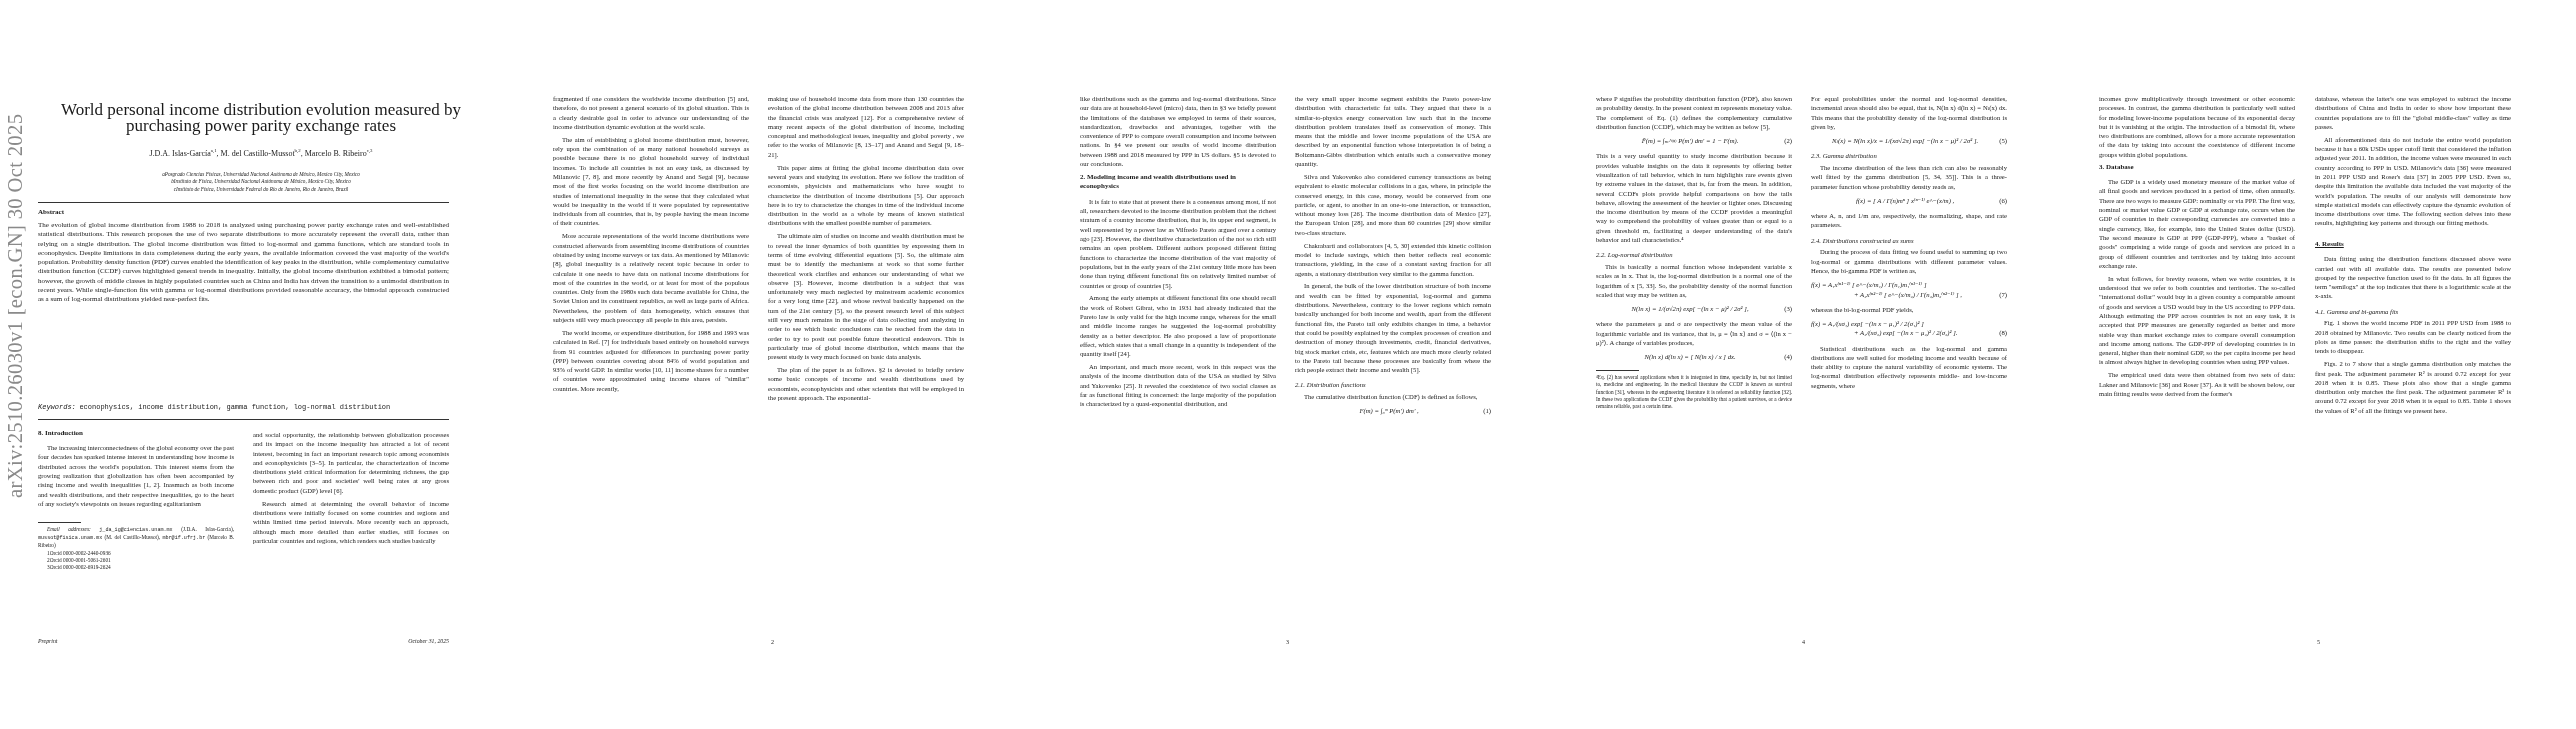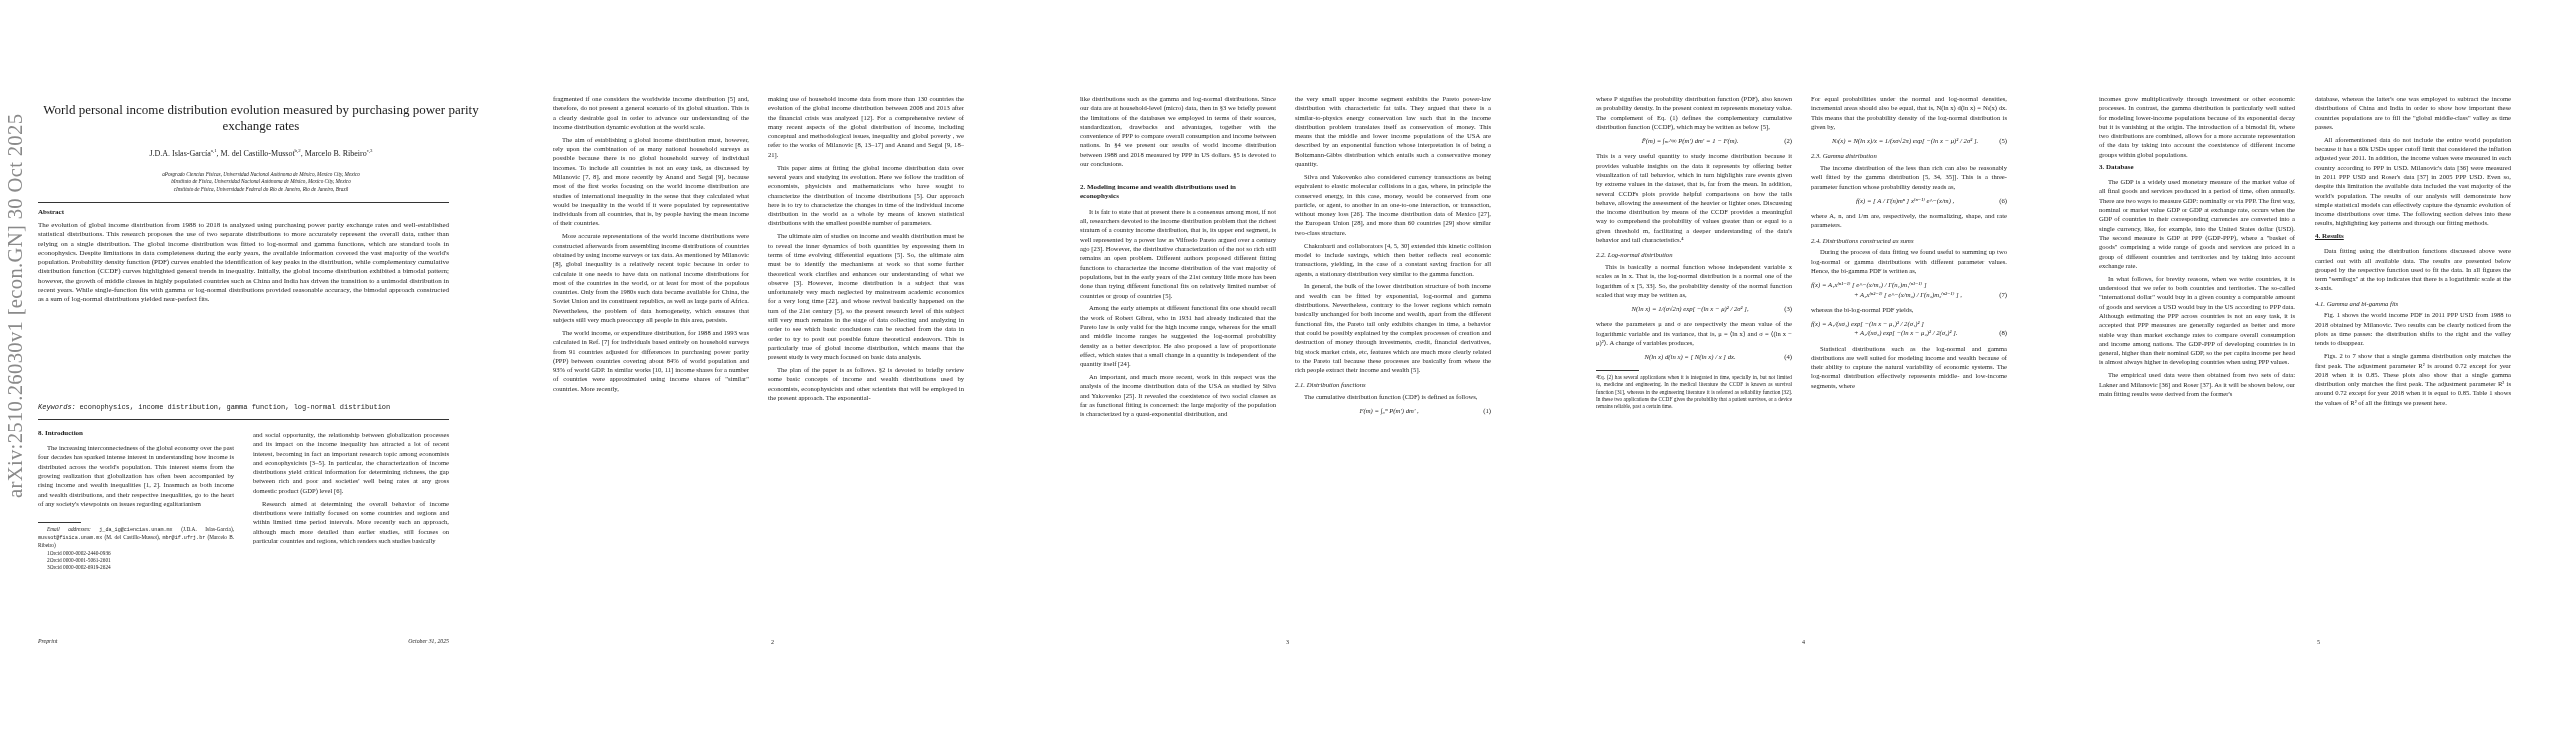--- a/index.html
+++ b/index.html
@@ -2,21 +2,21 @@
 <html style="font-size:9.7px"><head>
 <meta charset="utf-8">
 <style>
   html, body { margin:0; padding:0; background:#ffffff; }
   body { width:2576px; height:729px; overflow:hidden; position:relative;
          font-family:"Liberation Serif", "DejaVu Serif", serif; color:#1a1a1a; }
   .page { position:absolute; top:0; width:515px; height:729px; background:#fff; }
   .p1 { left:0; } .p2 { left:515px; } .p3 { left:1030px; } .p4 { left:1546px; } .p5 { left:2061px; }
   .arxiv-stamp { position:absolute; left:3.6px; top:498px; transform-origin:left top; transform:rotate(-90deg);
                  font-family:"Liberation Serif", serif; font-size:20.7px; color:#8a8a8a; white-space:nowrap; letter-spacing:0.3px; }
-  .title { position:absolute; left:36px; width:450px; top:102px; text-align:center; font-size:13px; line-height:16.4px; }
+  .title { position:absolute; left:36px; width:450px; top:102px; text-align:center; font-size:17px; line-height:16.4px; }
   .authors { position:absolute; left:36px; width:450px; top:148px; text-align:center; font-size:8px; }
   .authors sup { font-size:4.9px; }
   .affils { position:absolute; left:36px; width:450px; top:171px; text-align:center; font-size:5.2px; font-style:italic; line-height:7.3px; }
   .rule { position:absolute; height:0.6px; background:#333; }
   .abs-head { position:absolute; left:38px; top:208px; font-weight:bold; font-size:7px; }
   .abs-text { position:absolute; left:38px; width:411px; top:221px; font-size:7px; line-height:9.3px; text-align:justify; }
   .keywords { position:absolute; left:38px; top:403px; font-size:7px;font-family:Liberation Mono, monospace; }
   .keywords i { margin-right:3.6px; }
   .col { position:absolute; width:196px; font-size:6.6px; line-height:9.3px; text-align:justify; hyphens:auto; }
   .col p { margin:0 0 3.6px 0; text-indent:9px; }
@@ -101,21 +101,21 @@
     <p>This paper aims at fitting the global income distribution data over several years and studying its evolution. Here we follow the tradition of economists, physicists and mathematicians who have sought to characterize the distribution of income distributions [5]. Our approach here is to try to characterize the changes in time of the individual income distribution in the world as a whole by means of known statistical distributions with the smallest possible number of parameters.</p>
     <p>The ultimate aim of studies on income and wealth distribution must be to reveal the inner dynamics of both quantities by expressing them in terms of time evolving differential equations [5]. So, the ultimate aim must be to identify the mechanisms at work so that some further theoretical work clarifies and enhances our understanding of what we observe [3]. However, income distribution is a subject that was unfortunately very much neglected by mainstream academic economics for a very long time [22], and whose revival basically happened on the turn of the 21st century [5], so the present research level of this subject still very much remains in the stage of data collecting and analyzing in order to see which basic conclusions can be reached from the data in order to try to posit out possible future theoretical endeavors. This is particularly true of global income distribution, which means that the present study is very much focused on basic data analysis.</p>
     <p>The plan of the paper is as follows. §2 is devoted to briefly review some basic concepts of income and wealth distributions used by economists, econophysicists and other scientists that will be employed in the present approach. The exponential-</p>
   </div>
   <div class="pagenum">2</div>
 </div>
 
 <div class="page p3">
   <div class="col" style="left:50px; top:94px;">
     <p class="noind">like distributions such as the gamma and log-normal distributions. Since our data are at household-level (micro) data, then in §3 we briefly present the limitations of the databases we employed in terms of their sources, standardization, drawbacks and advantages, together with the convenience of PPP to compare overall consumption and income between nations. In §4 we present our results of world income distribution between 1988 and 2018 measured by PPP in US dollars. §5 is devoted to our conclusions.</p>
-    <div class="sec" style="margin-top:15px;">2. Modeling income and wealth distributions used in econophysics</div>
+    <div class="sec" style="margin-top:5px;">2. Modeling income and wealth distributions used in econophysics</div>
     <p>It is fair to state that at present there is a consensus among most, if not all, researchers devoted to the income distribution problem that the richest stratum of a country income distribution, that is, its upper end segment, is well represented by a power law as Vilfredo Pareto argued over a century ago [23]. However, the distributive characterization of the not so rich still remains an open problem. Different authors proposed different fitting functions to characterize the income distribution of the vast majority of populations, but in the early years of the 21st century little more has been done than trying different functional fits on relatively limited number of countries or group of countries [5].</p>
     <p>Among the early attempts at different functional fits one should recall the work of Robert Gibrat, who in 1931 had already indicated that the Pareto law is only valid for the high income range, whereas for the small and middle income ranges he suggested the log-normal probability density as a better descriptor. He also proposed a law of proportionate effect, which states that a small change in a quantity is independent of the quantity itself [24].</p>
     <p>An important, and much more recent, work in this respect was the analysis of the income distribution data of the USA as studied by Silva and Yakovenko [25]. It revealed the coexistence of two social classes as far as functional fitting is concerned: the large majority of the population is characterized by a quasi-exponential distribution, and</p>
   </div>
   <div class="col" style="left:265px; top:94px;">
     <p class="noind">the very small upper income segment exhibits the Pareto power-law distribution with characteristic fat tails. They argued that there is a similar-to-physics energy conservation law such that in the income distribution problem translates itself as conservation of money. This means that the middle and lower income populations of the USA are described by an exponential function whose interpretation is of being a Boltzmann-Gibbs distribution which entails such a conservative money quantity.</p>
     <p>Silva and Yakovenko also considered currency transactions as being equivalent to elastic molecular collisions in a gas, where, in principle the conserved energy, in this case, money, would be conserved from one particle, or agent, to another in an one-to-one interaction, or transaction, without money loss [26]. The income distribution data of Mexico [27], the European Union [28], and more than 60 countries [29] show similar two-class structure.</p>
     <p>Chakrabarti and collaborators [4, 5, 30] extended this kinetic collision model to include savings, which then better reflects real economic transactions, yielding, in the case of a constant saving fraction for all agents, a stationary distribution very similar to the gamma function.</p>
     <p>In general, the bulk of the lower distribution structure of both income and wealth can be fitted by exponential, log-normal and gamma distributions. Nevertheless, contrary to the lower regions which remain basically unchanged for both income and wealth, apart from the different functional fits, the Pareto tail only exhibits changes in time, a behavior that could be possibly explained by the complex processes of creation and destruction of money through investments, credit, financial derivatives, big stock market crisis, etc, features which are much more clearly related to the Pareto tail because these processes are basically from where the rich people extract their income and wealth [5].</p>
     <div class="subsec">2.1. Distribution functions</div>
@@ -189,21 +189,21 @@
   <div class="col" style="left:38px; top:94px;">
     <p class="noind">incomes grow multiplicatively through investment or other economic processes. In contrast, the gamma distribution is particularly well suited for modeling lower-income populations because of its exponential decay but it is vanishing at the origin. The introduction of a bimodal fit, where two distributions are combined, allows for a more accurate representation of the data by taking into account the coexistence of different income groups within global populations.</p>
     <div class="sec" style="margin-top:1px;">3. Database</div>
     <p>The GDP is a widely used monetary measure of the market value of all final goods and services produced in a period of time, often annually. There are two ways to measure GDP: nominally or via PPP. The first way, nominal or market value GDP or GDP at exchange rate, occurs when the GDP of countries in their corresponding currencies are converted into a single currency, like, for example, into the United States dollar (USD). The second measure is GDP at PPP (GDP-PPP), where a "basket of goods" comprising a wide range of goods and services are priced in a group of different countries and territories and by taking into account exchange rate.</p>
     <p>In what follows, for brevity reasons, when we write countries, it is understood that we refer to both countries and territories. The so-called "international dollar" would buy in a given country a comparable amount of goods and services a USD would buy in the US according to PPP data. Although estimating the PPP across countries is not an easy task, it is accepted that PPP measures are generally regarded as better and more stable way than market exchange rates to compare overall consumption and income among nations. The GDP-PPP of developing countries is in general, higher than their nominal GDP, so the per capita income per head is almost always higher in developing countries when using PPP values.</p>
     <p>The empirical used data were then obtained from two sets of data: Lakner and Milanovic [36] and Roser [37]. As it will be shown below, our main fitting results were derived from the former's</p>
   </div>
   <div class="col" style="left:254px; top:94px;">
     <p class="noind">database, whereas the latter's one was employed to subtract the income distributions of China and India in order to show how important these countries populations are to fill the "global middle-class" valley as time passes.</p>
     <p>All aforementioned data do not include the entire world population because it has a 60k USDs upper cutoff limit that considered the inflation adjusted year 2011. In addition, the income values were measured in each country according to PPP in USD. Milanovic's data [36] were measured in 2011 PPP USD and Roser's data [37] in 2005 PPP USD. Even so, despite this limitation the available data included the vast majority of the world's population. The results of our analysis will demonstrate how simple statistical models can effectively capture the dynamic evolution of income distributions over time. The following section delves into these results, highlighting key patterns and through our fitting methods.</p>
-    <div class="sec" style="margin-top:4px;text-decoration:underline;">4. Results</div>
+    <div class="sec" style="margin-top:12px;text-decoration:underline;">4. Results</div>
     <p>Data fitting using the distribution functions discussed above were carried out with all available data. The results are presented below grouped by the respective function used to fit the data. In all figures the term "semilogx" at the top indicates that there is a logarithmic scale at the x-axis.</p>
     <div class="subsec">4.1. Gamma and bi-gamma fits</div>
     <p>Fig. 1 shows the world income PDF in 2011 PPP USD from 1988 to 2018 obtained by Milanovic. Two results can be clearly noticed from the plots as time passes: the distribution shifts to the right and the valley tends to disappear.</p>
     <p>Figs. 2 to 7 show that a single gamma distribution only matches the first peak. The adjustment parameter R² is around 0.72 except for year 2018 when it is 0.85. These plots also show that a single gamma distribution only matches the first peak. The adjustment parameter R² is around 0.72 except for year 2018 when it is equal to 0.85. Table 1 shows the values of R² of all the fittings we present here.</p>
   </div>
   <div class="pagenum">5</div>
 </div>
 
 
 </body></html>

